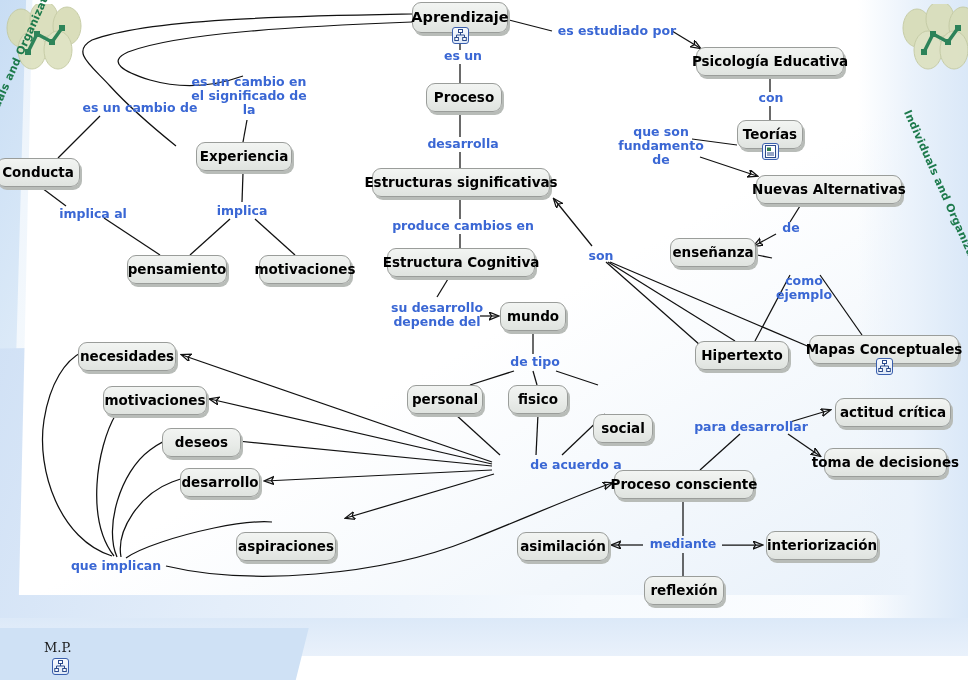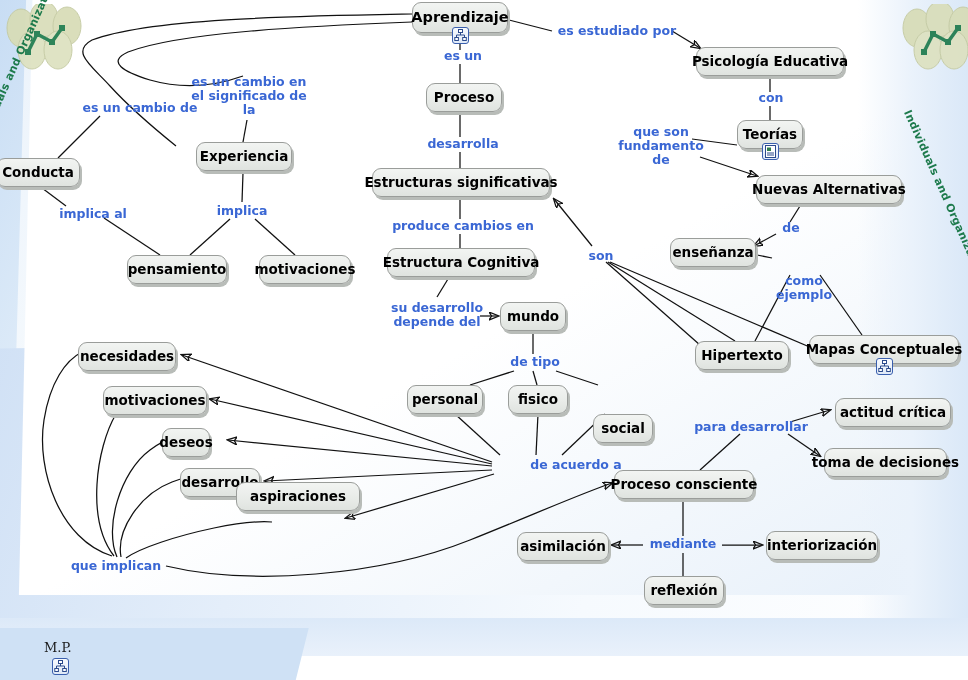--- a/index.html
+++ b/index.html
@@ -328,27 +328,27 @@
       </div>
       <div class="node" style="left: 593px; top: 385px; width: 60px; margin-top: 29px;">
         <span>social</span>
       </div>
       <div class="node" style="left: 78px; top: 342px; width: 98px;">
         <span>necesidades</span>
       </div>
       <div class="node" style="left: 103px; top: 386px; width: 104px;">
         <span>motivaciones</span>
       </div>
-      <div class="node" style="left: 162px; top: 428px; width: 48px;">
+      <div class="node" style="left: 162px; top: 428px; width: 79px;">
         <span>deseos</span>
       </div>
       <div class="node" style="left: 180px; top: 468px; width: 80px;">
         <span>desarrollo</span>
       </div>
-      <div class="node" style="left: 236px; top: 482px; width: 124px;">
+      <div class="node" style="left: 236px; top: 532px; width: 100px;">
         <span>aspiraciones</span>
       </div>
       <div class="node" style="left: 614px; top: 470px; width: 140px;">
         <span>Proceso consciente</span>
       </div>
       <div class="node" style="left: 835px; top: 398px; width: 116px;">
         <span>actitud crítica</span>
       </div>
       <div class="node" style="left: 824px; top: 448px; width: 123px;">
         <span>toma de decisiones</span>

